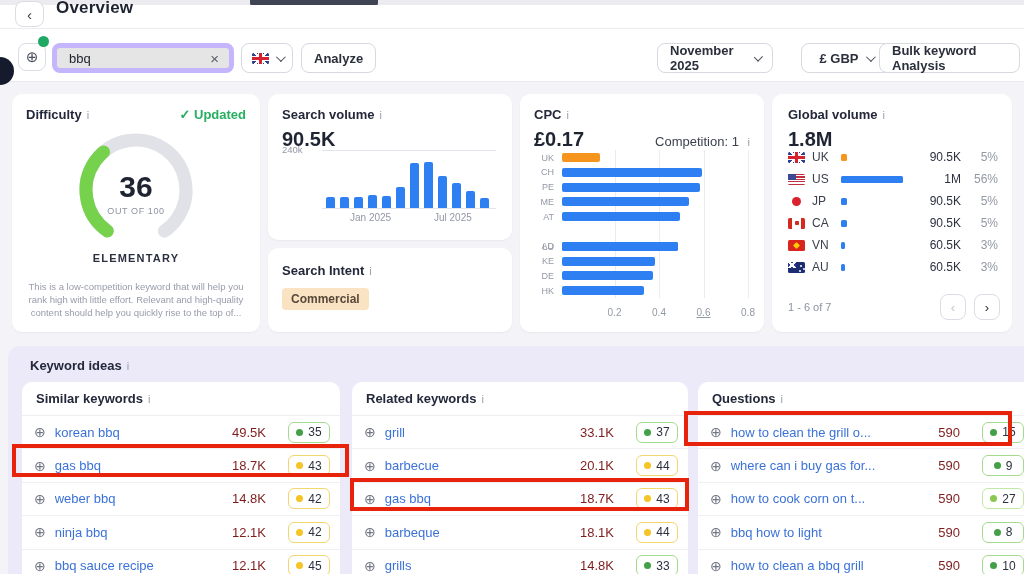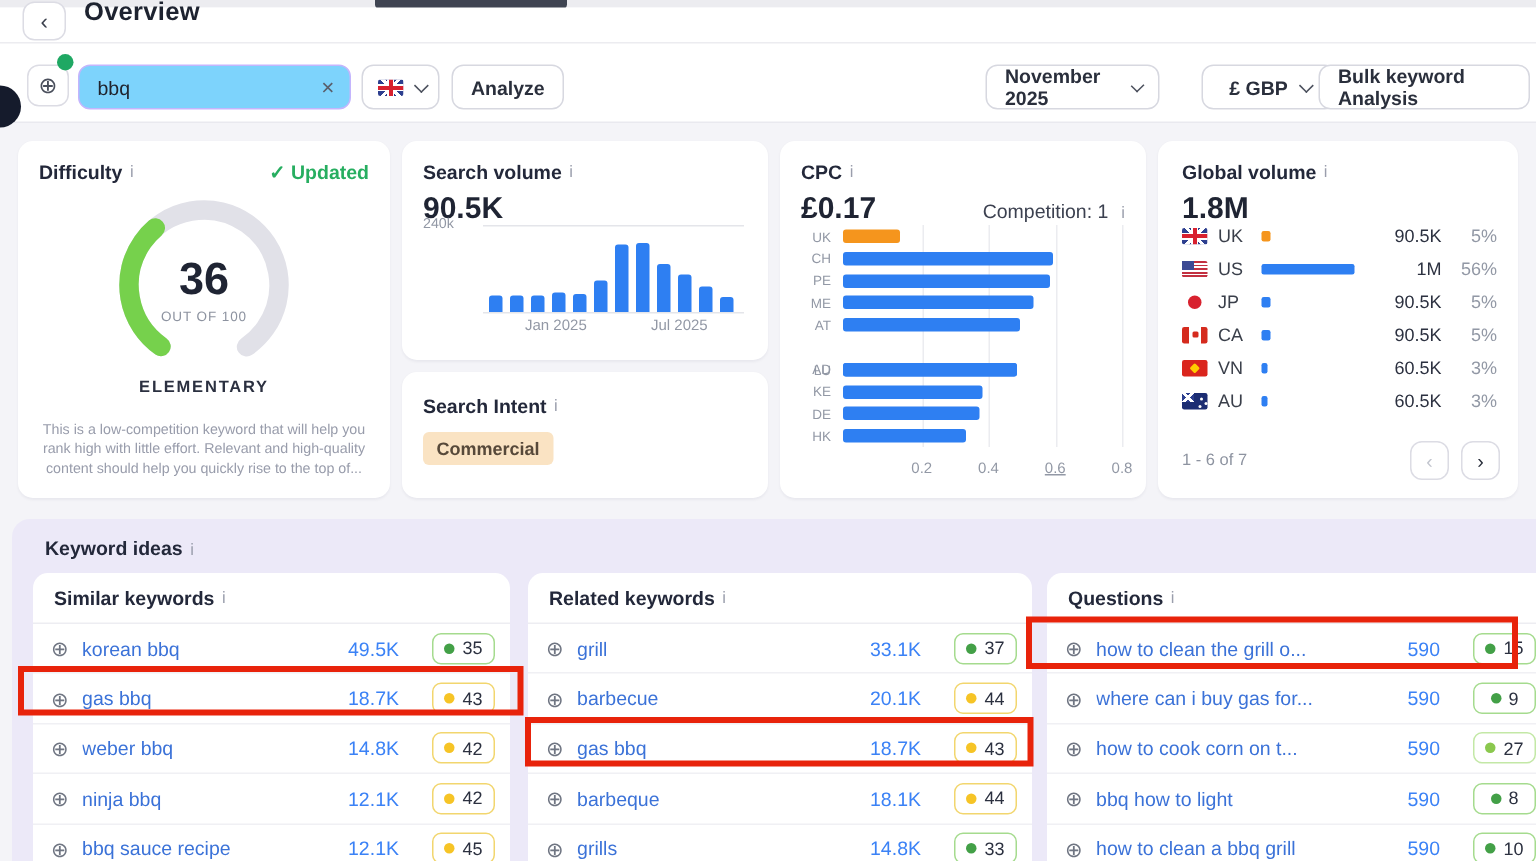--- a/index.html
+++ b/index.html
@@ -12,21 +12,21 @@
   .top-dark-bar { position:absolute; left:250px; top:0; width:128px; height:6px; background:#3f4452; border-radius:0 0 3px 3px; }
   .app-header { position:absolute; left:0; top:5px; width:1024px; height:77px; background:#ffffff; border-bottom:1px solid #e9e9ef; }
   .title-row { position:absolute; left:0; top:0; width:1024px; height:24px; border-bottom:1px solid #ececf0; }
   .back-btn { position:absolute; left:15px; top:-4px; width:29px; height:26px; border:1px solid #dcdce4; border-radius:8px; background:#fff; display:flex; align-items:center; justify-content:center; font-size:15px; color:#3a3f4c; cursor:pointer; }
   .page-title { position:absolute; left:56px; top:-7px; font-size:17px; font-weight:700; color:#1e2330; letter-spacing:.2px; }
   .floating-widget { position:absolute; left:-14px; top:57px; width:28px; height:28px; border-radius:50%; background:#151b2c; z-index:30; }
 
   .toolbar { position:absolute; left:0; top:32px; width:1024px; height:44px; }
   .icon-btn { position:absolute; width:28px; height:28px; border:1px solid #dcdce4; border-radius:8px; background:#fff; display:flex; align-items:center; justify-content:center; color:#4a4f5c; font-size:15px; cursor:pointer; }
   .green-dot { position:absolute; left:38px; top:-1px; width:11px; height:11px; border-radius:50%; background:#1fa863; }
-  .kw-input { position:absolute; left:52px; top:6px; width:182px; height:30px; border:1px solid #c4b5fd; border-radius:8px; background:#7dd3fc; display:flex; align-items:center; padding:0 10px 0 12px; }
+  .kw-input { position:absolute; left:52px; top:6px; width:182px; height:30px; border:5px solid #c4b5fd; border-radius:8px; background:#e5e5e5; display:flex; align-items:center; padding:0 10px 0 12px; }
   .kw-input input { border:0; outline:0; flex:1; font-family:"Liberation Sans",sans-serif; font-size:13px; color:#20242e; min-width:0; background:transparent; }
   .clear-x { color:#5a5f6c; font-size:15px; cursor:pointer; line-height:1; }
   .btn { position:absolute; top:6px; height:30px; border:1px solid #d7d8e0; border-radius:8px; background:#fff; display:flex; align-items:center; justify-content:center; gap:7px; font-size:13px; font-weight:600; color:#2a2f3c; cursor:pointer; padding:0 12px; }
   .chev { width:7px; height:7px; border-right:1.5px solid #4a4f5c; border-bottom:1.5px solid #4a4f5c; transform:rotate(45deg) translateY(-2px); }
 
   
   .flag { display:inline-block; width:17px; height:11px; border-radius:1.5px; flex:0 0 auto; }
   .flag.uk { background-color:#2d3f8f;
     background-image:
       linear-gradient(to right, transparent 43%, #d8212f 43%, #d8212f 57%, transparent 57%),
@@ -95,21 +95,21 @@
   .pg-btn.disabled { color:#c3c6cf; }
 
   
   .ideas { position:absolute; left:8px; top:346px; width:1030px; height:240px; background:#ece9f8; border-radius:12px 12px 0 0; }
   .ideas-title { position:absolute; left:22px; top:12px; font-size:13px; font-weight:700; color:#23283a; }
   .panel { position:absolute; top:36px; background:#fff; border-radius:10px; height:210px; overflow:hidden; }
   .panel-head { height:34px; display:flex; align-items:center; padding:0 14px; border-bottom:1px solid #ededf2; font-size:13px; font-weight:700; color:#23283a; }
   .kw-row { height:33.4px; display:flex; align-items:center; padding:0 10px 0 12px; border-bottom:1px solid #f0f0f4; }
   .kw-add { font-size:14px; color:#6f7582; margin-right:9px; cursor:pointer; }
   .kw-link { font-size:13px; color:#3b72d8; cursor:pointer; white-space:nowrap; overflow:hidden; text-overflow:ellipsis; flex:1; }
-  .kw-vol { font-size:13px; color:#3b82f6; min-width:46px; text-align:right; margin-right:22px; }
+  .kw-vol { font-size:13px; color:#7f1d1d; min-width:46px; text-align:right; margin-right:22px; }
   .kd-badge { width:42px; height:21px; border:1.5px solid; border-radius:6px; background:#fff; display:flex; align-items:center; justify-content:center; gap:5px; font-size:12px; color:#2c3140; flex:0 0 auto; }
   .kd-dot { width:7px; height:7px; border-radius:50%; }
   .kd-badge.green { border-color:#a5db8e; } .kd-badge.green .kd-dot { background:#43a047; }
   .kd-badge.lime  { border-color:#c3e8a6; } .kd-badge.lime  .kd-dot { background:#8bc84e; }
   .kd-badge.yellow{ border-color:#f2d66e; } .kd-badge.yellow .kd-dot { background:#f6c426; }
 
   .hl-box { position:absolute; border:4px solid #e8230b; z-index:20; }
 </style>
 </head>
 <body>

